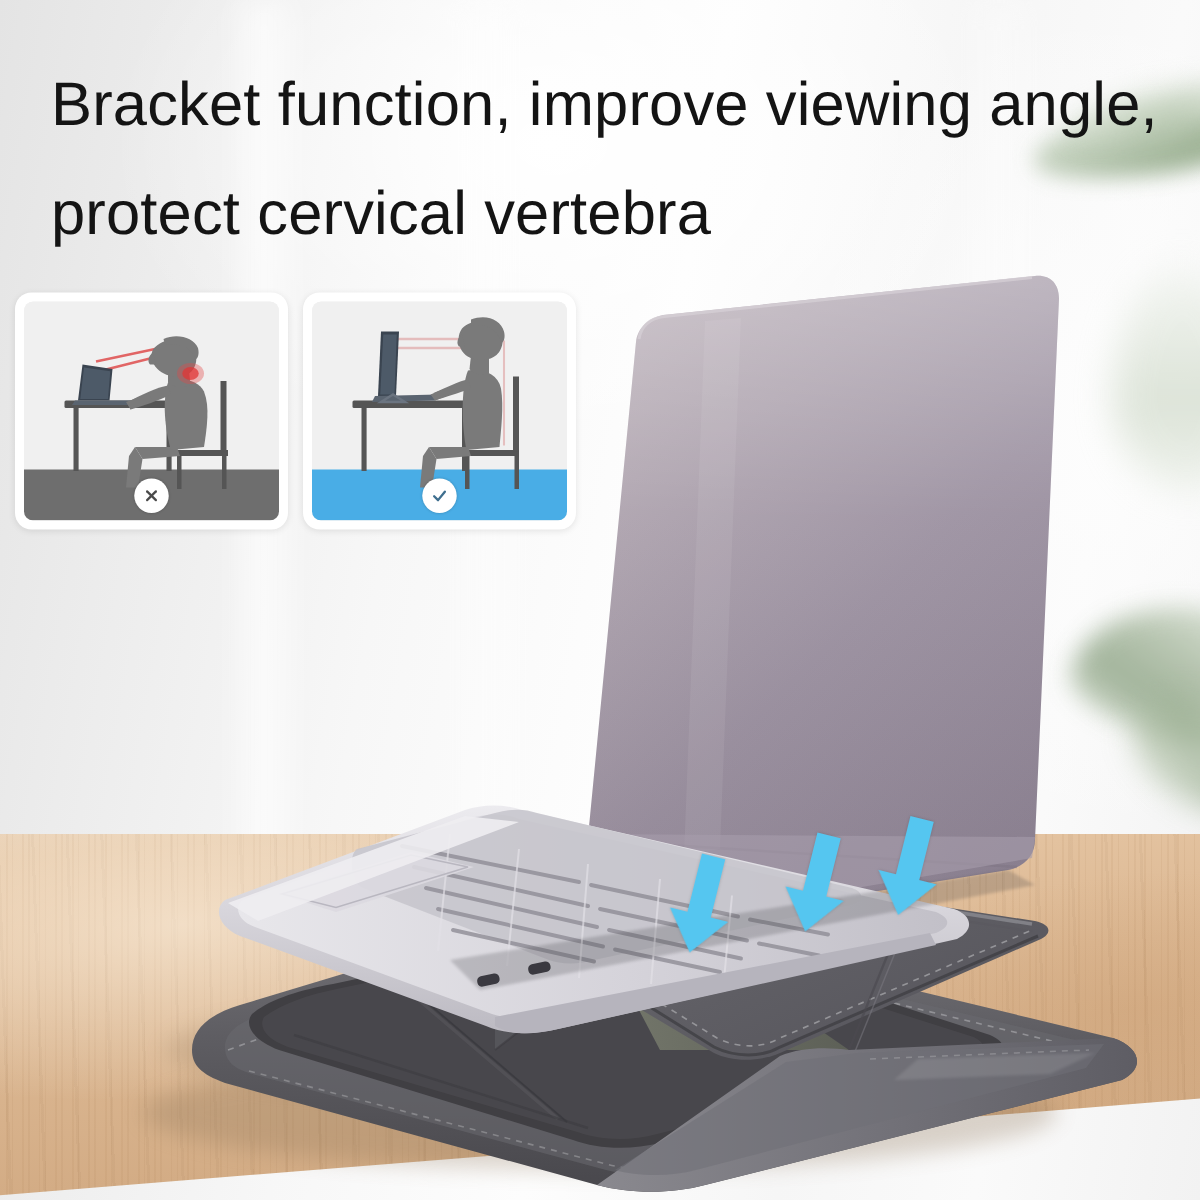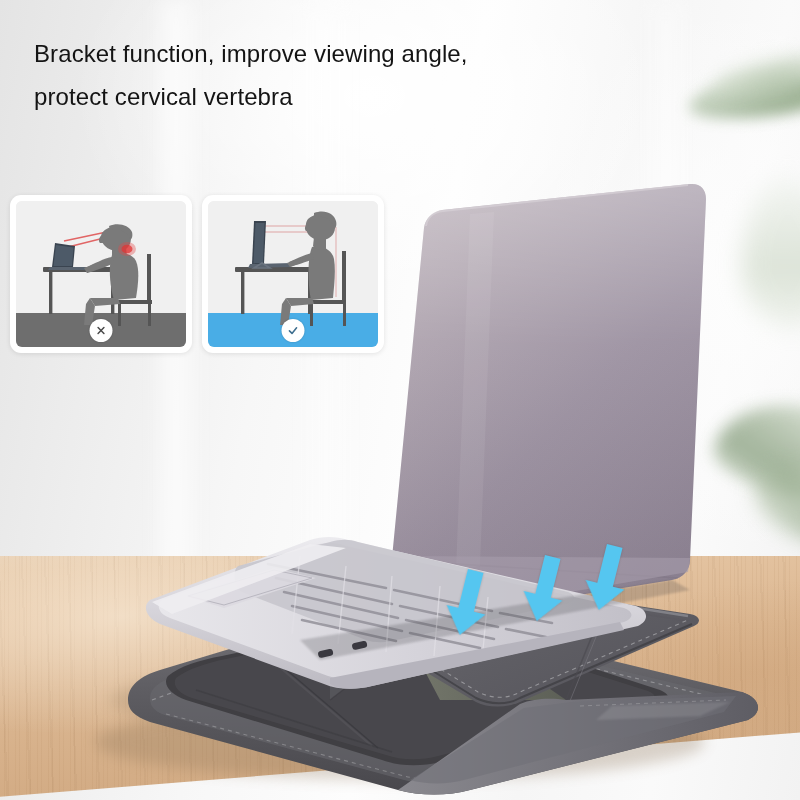--- a/index.html
+++ b/index.html
@@ -119,21 +119,21 @@
     position:absolute; left:-40px; top:-1px; width:900px; height:3px;
     background:linear-gradient(90deg, rgba(236,214,188,.9), rgba(245,228,206,.65));
     transform:skewY(-4.6deg);
     transform-origin:left top;
     filter:blur(1.4px);
   }
 
   
   .headline {
     position:absolute; left:34px; top:33px; width:740px;
-    font-size:24px;
+    font-size:41px;
     line-height:1.78;
     color:#141414;
     letter-spacing:.1px;
     white-space:pre-line;
   }
 
   
   .panels { position:absolute; left:10px; top:195px; width:380px; height:158px; }
   .panel {
     position:absolute; top:0; width:182px; height:158px;

